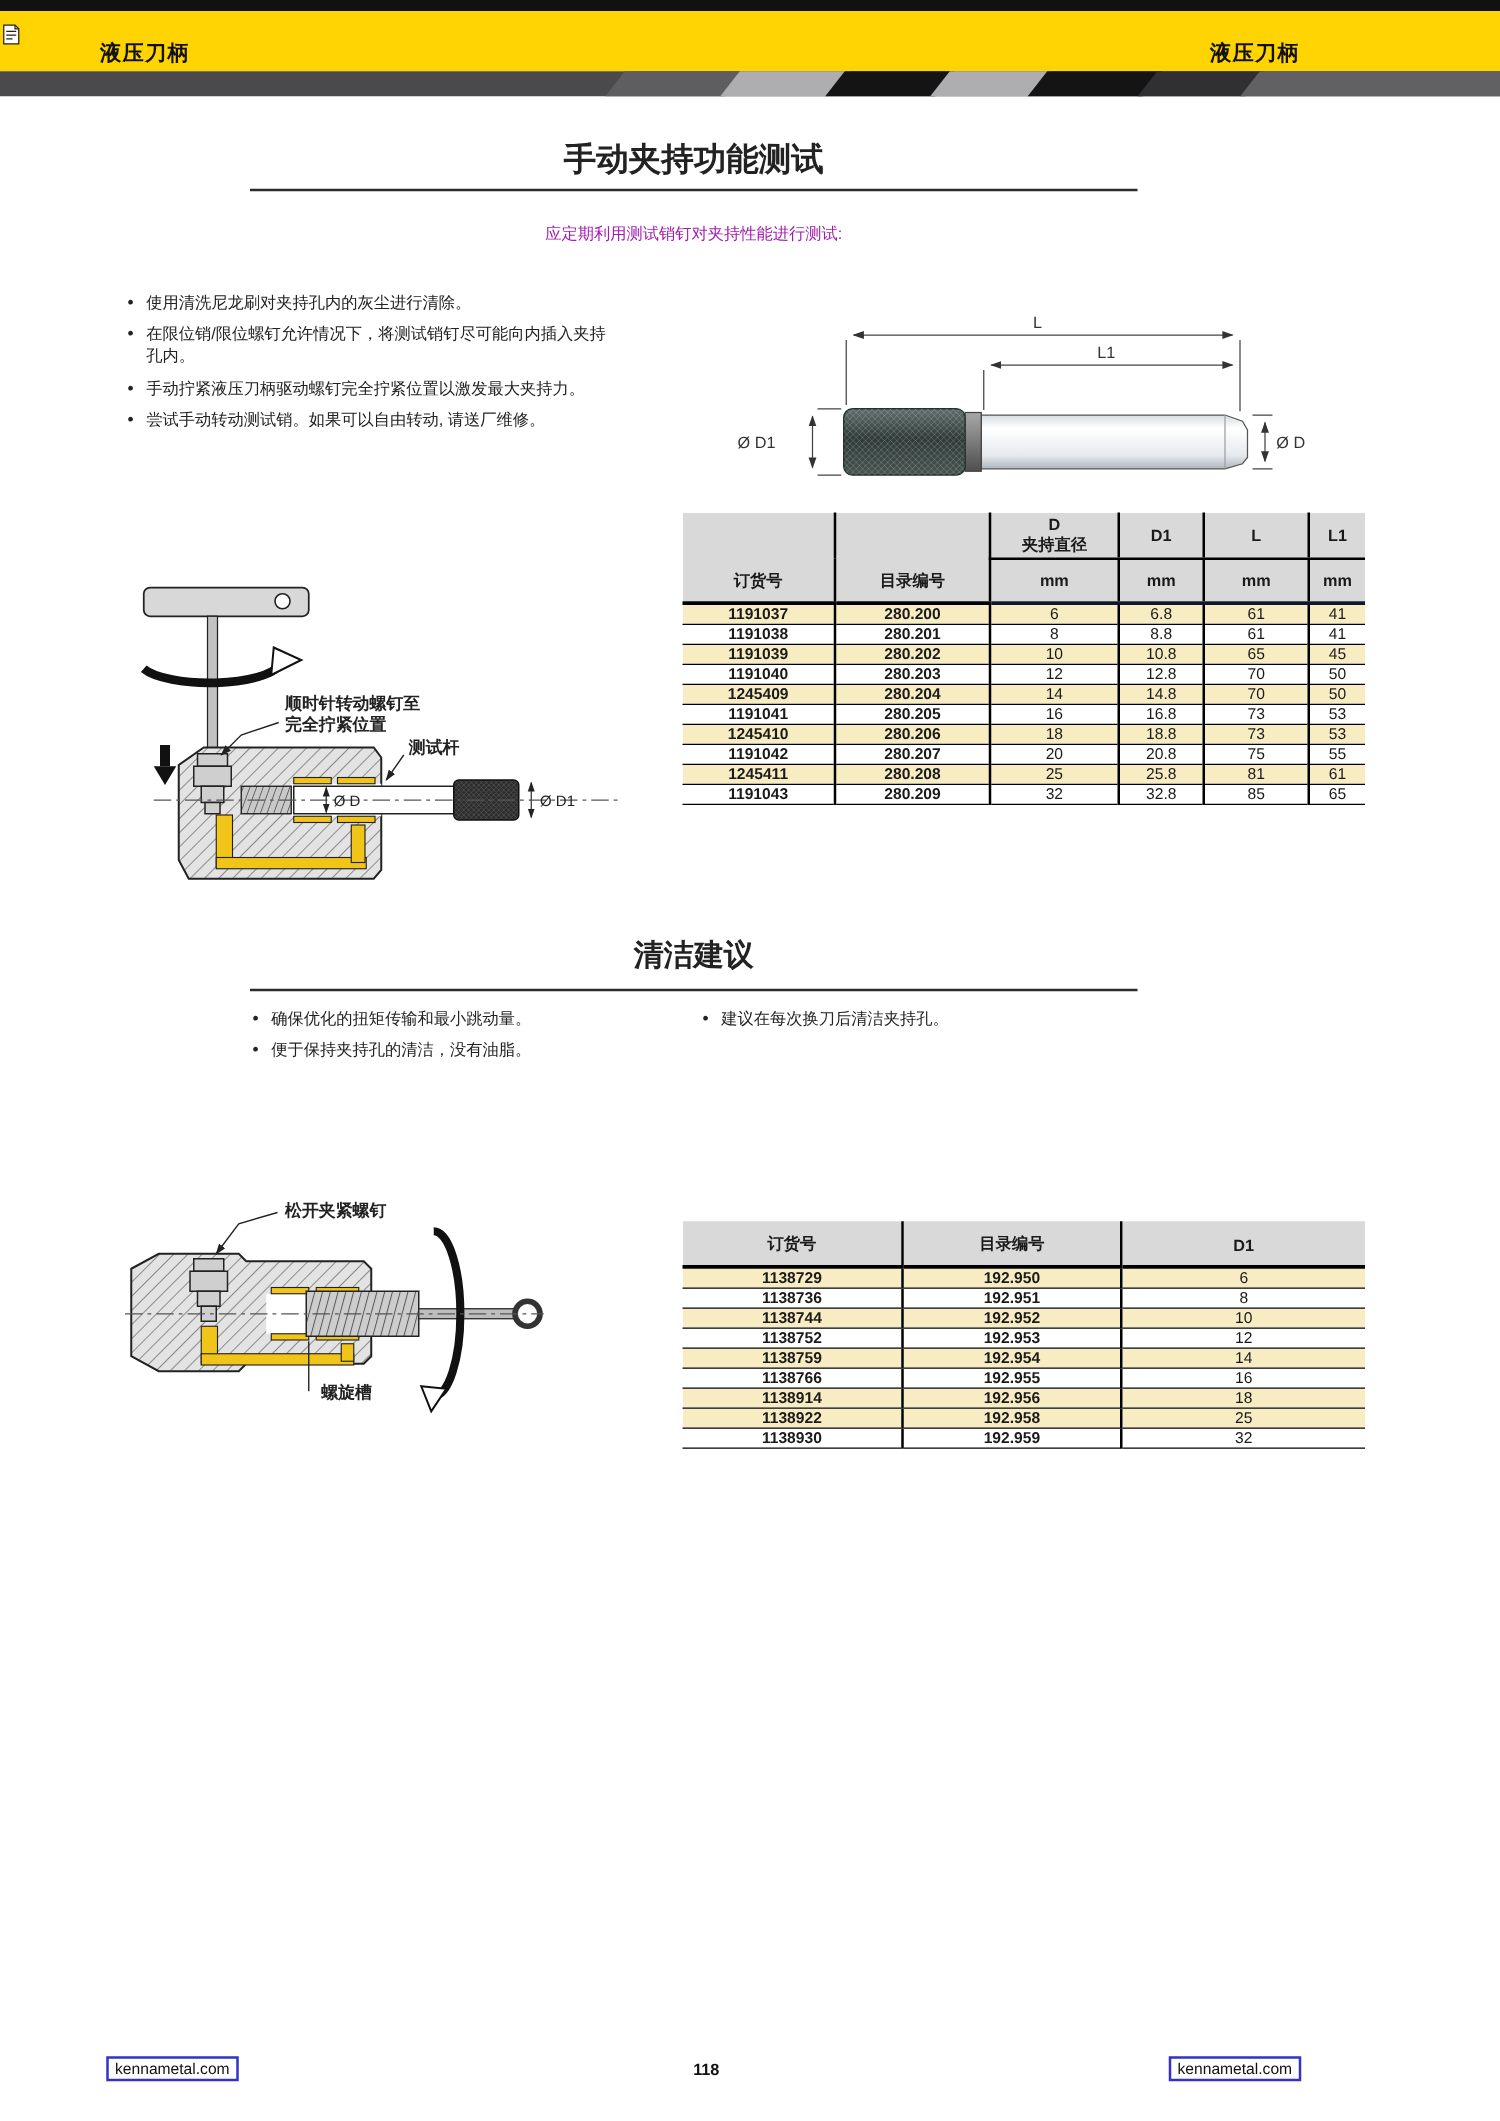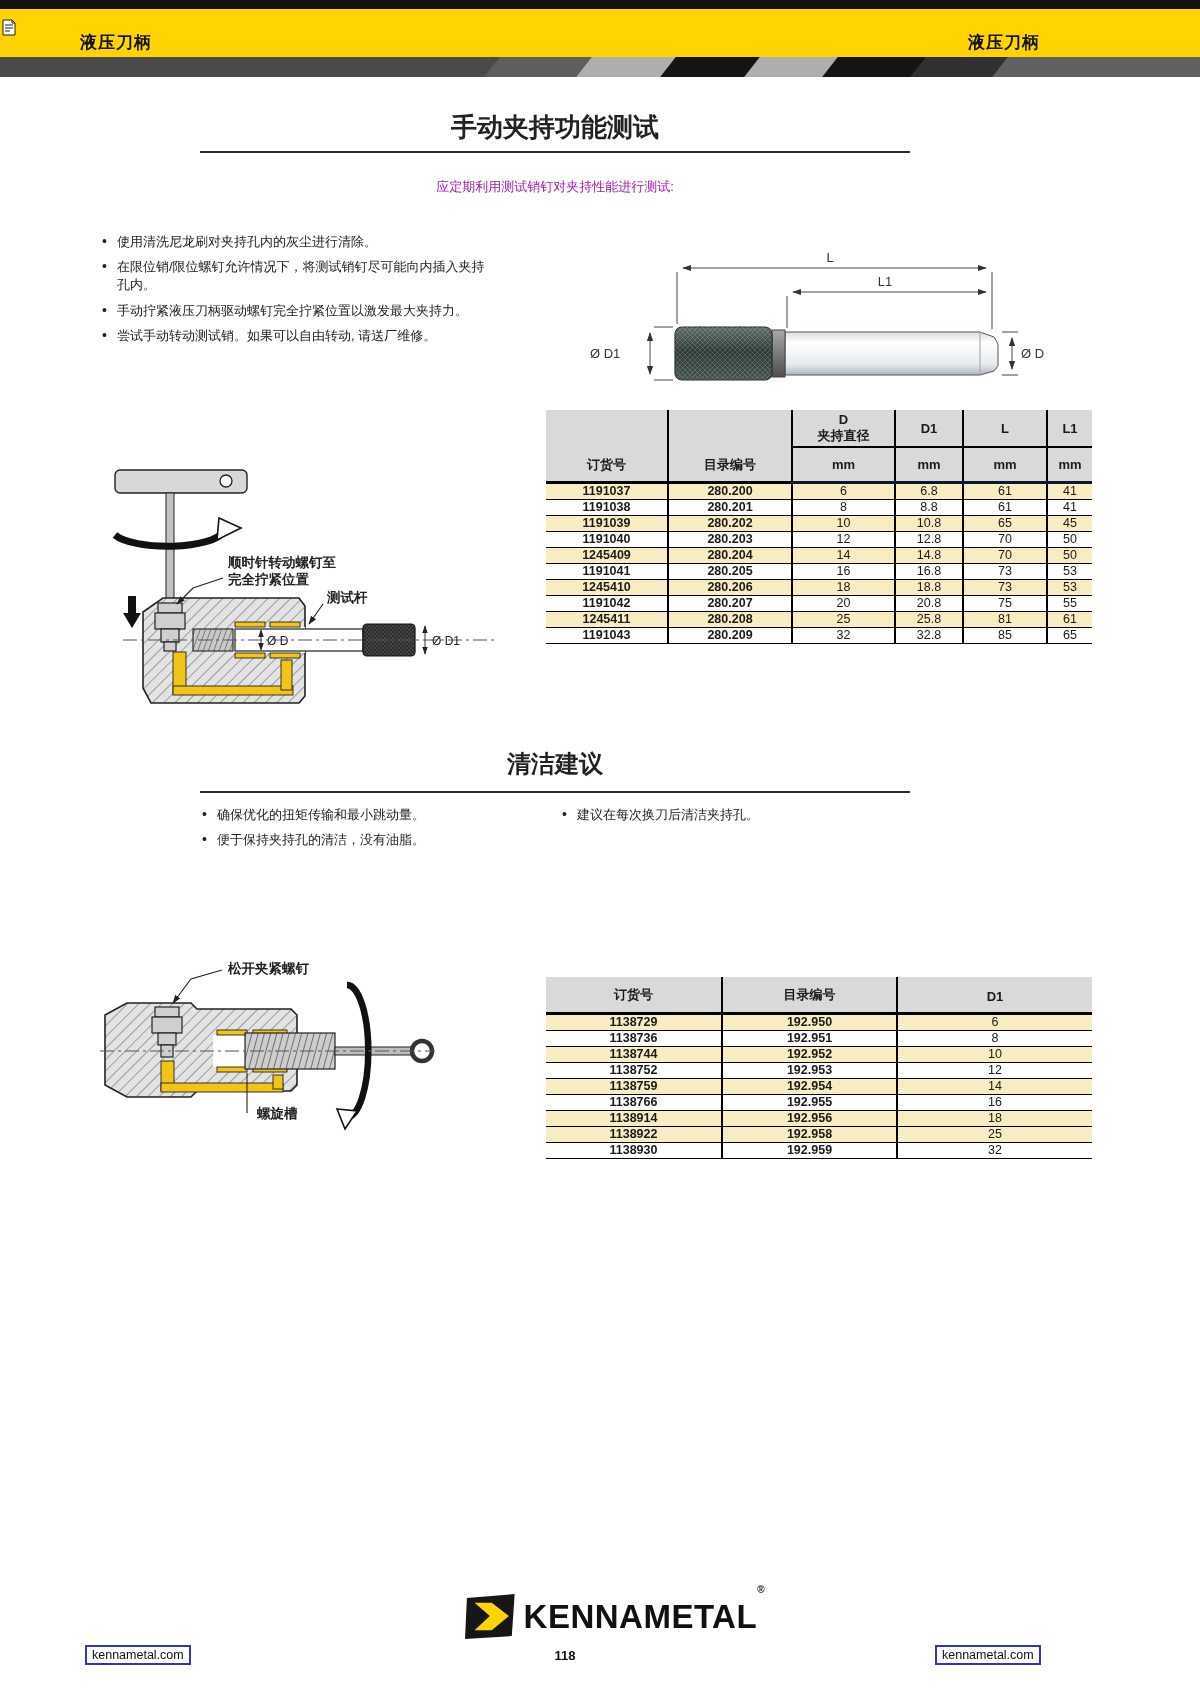--- a/index.html
+++ b/index.html
@@ -453,24 +453,17 @@
           <td>25</td>
         </tr>
         <tr>
           <td>1138930</td>
           <td>192.959</td>
           <td>32</td>
         </tr>
       </tbody>
   </table>
 
-  <div class="brandrow">
-    <svg width="54" height="48" viewBox="0 0 54 48">
-      <polygon points="2,4 52,0 49,44 0,47" fill="#161616"></polygon>
-      <polygon points="10,9 28,9 46,23 28,38 10,38 26,23" fill="#FFD400"></polygon>
-    </svg>
-    <span class="brandword"><span>KENNAMETAL</span><span class="brand-reg">®</span></span>
-  </div>
   <a class="footlink footlink-left">kennametal.com</a>
   <div class="pagenum">118</div>
   <a class="footlink footlink-right">kennametal.com</a>
 
 </div>
 
 </body></html>

